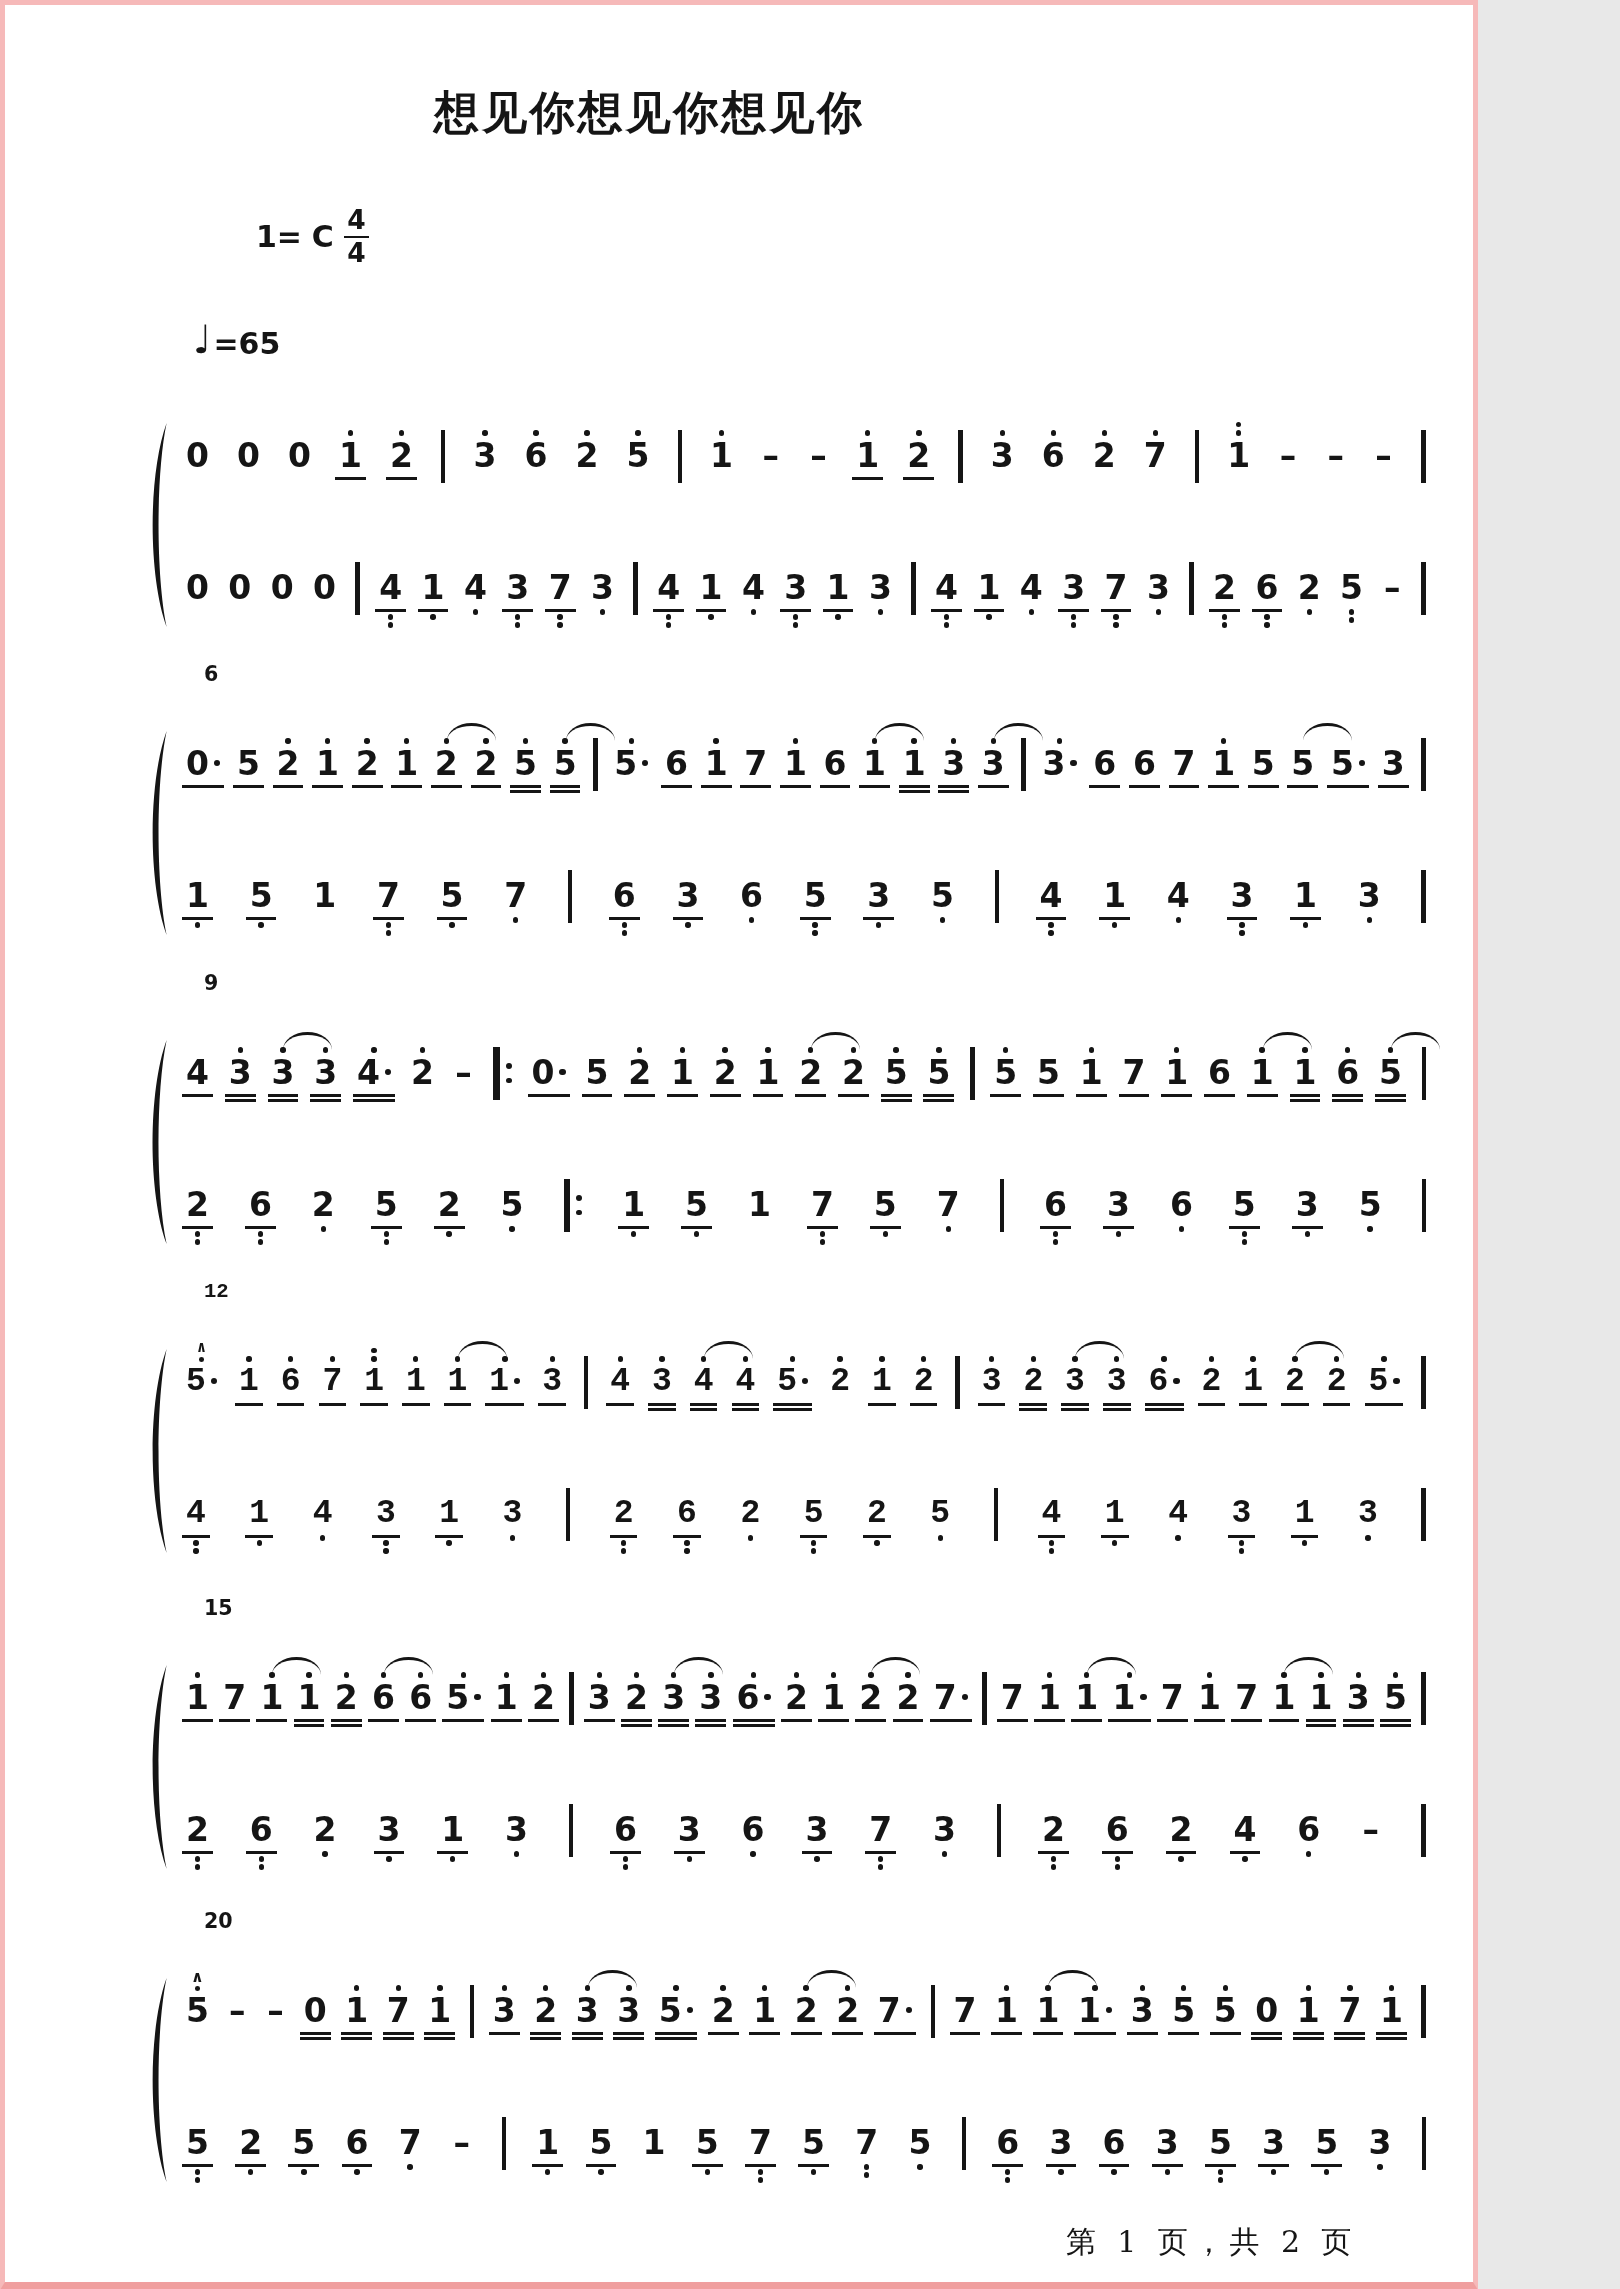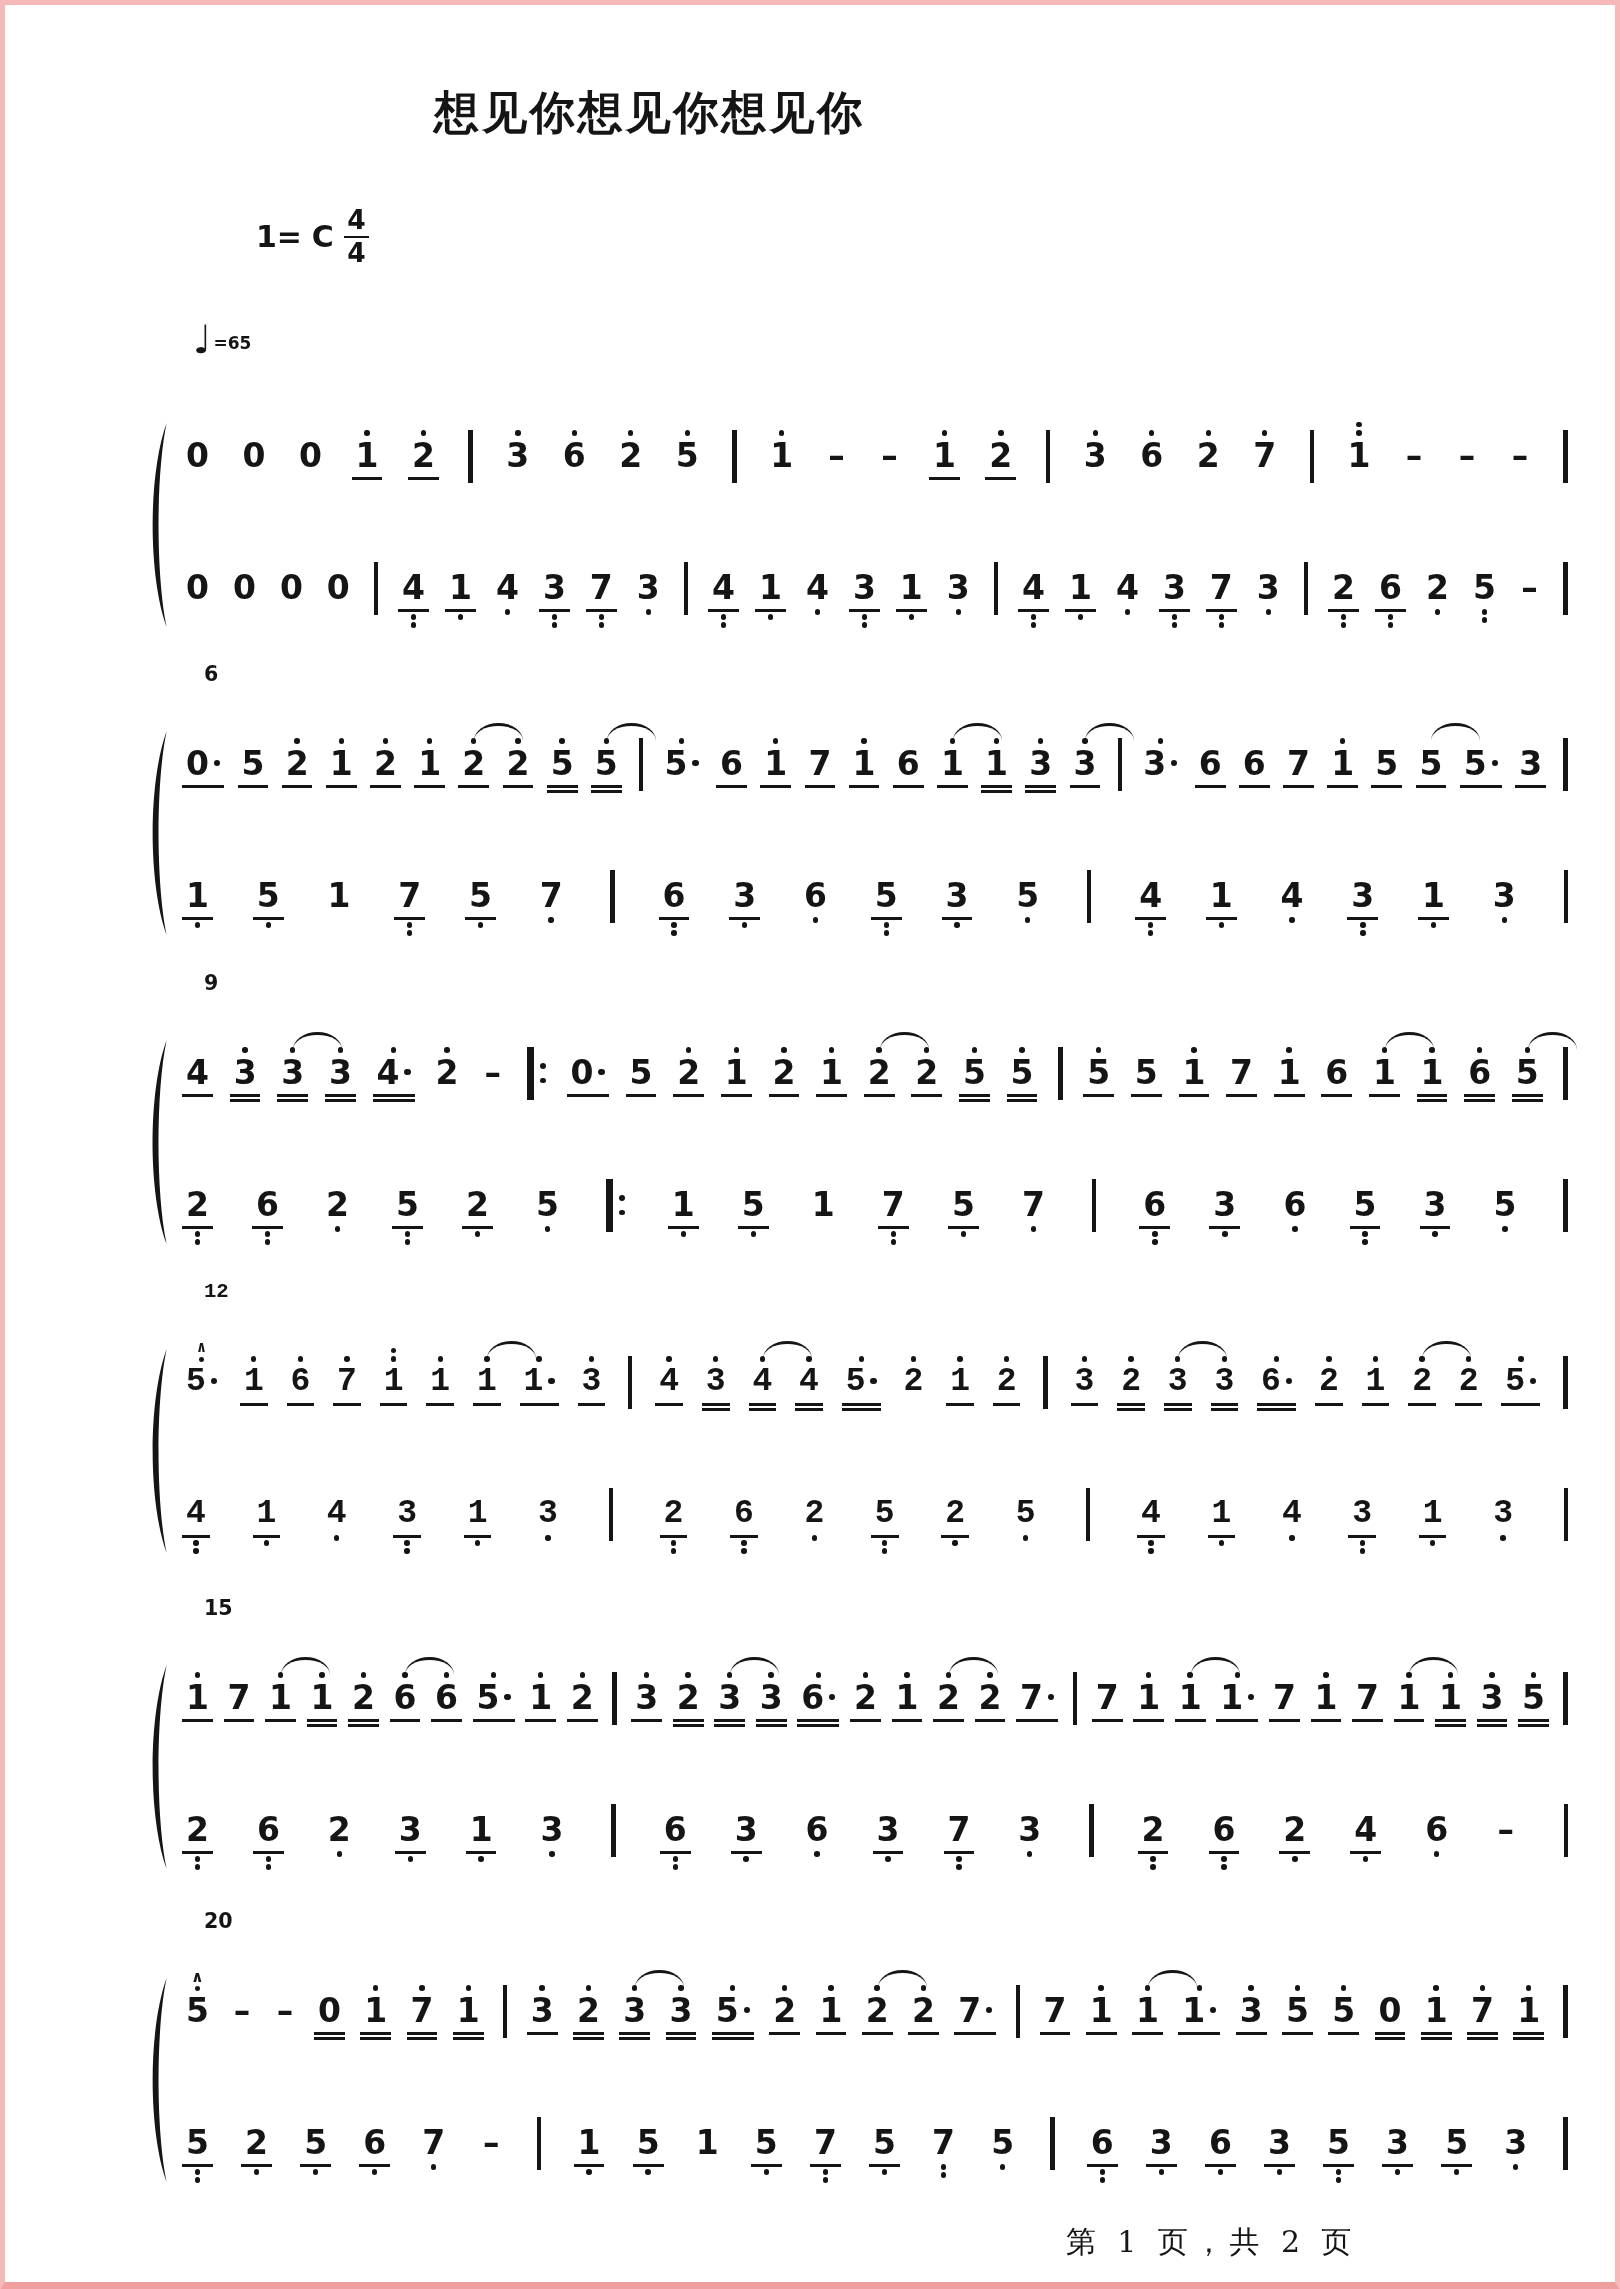--- a/index.html
+++ b/index.html
@@ -1,29 +1,29 @@
 <!DOCTYPE html>
 <html><head>
 <meta charset="utf-8">
 <style>
   html,body{margin:0;padding:0;background:#e8e8e8;}
-  #page{position:relative;width:1620px;height:2290px;background:#fff;overflow:hidden;
+  #page{position:relative;width:1478px;height:2290px;background:#fff;overflow:hidden;
         font-family:"DejaVu Sans","Liberation Sans",sans-serif;color:#151515;
         border-left:5.9px solid #f6b9b9;border-top:5.9px solid #f6b9b9;border-right:5.9px solid #f6b9b9;
         border-bottom:8.8px solid #f09f9f;box-sizing:border-box;}
   
   #title{position:absolute;left:429px;top:78px;font-family:"DejaVu Serif","Liberation Serif",serif;
          font-size:45px;font-weight:700;letter-spacing:2.9px;}
   #keysig{position:absolute;left:251px;top:202px;display:flex;align-items:center;gap:9.8px;
           font-size:30px;font-weight:700;}
   .frac{display:inline-flex;flex-direction:column;align-items:center;line-height:1;font-size:26.5px;font-weight:700;}
   .frac .fline{width:25.5px;height:2.9px;background:#151515;margin:2px 0;}
   #tempo{position:absolute;left:188px;top:316px;display:flex;align-items:flex-end;gap:2px;}
   #tempo .noteglyph{font-size:39px;line-height:37px;}
-  #tempo .tempoval{font-size:17px;font-weight:700;line-height:29px;}
+  #tempo .tempoval{font-size:30px;font-weight:700;line-height:29px;}
   
   .system{position:absolute;left:142px;right:47px;height:284px;}
   .sysnum{position:absolute;left:57px;top:-63px;font-size:20.6px;font-weight:700;}
   .brace{position:absolute;left:0;top:5.9px;}
   .line{position:absolute;left:39px;right:0;display:flex;justify-content:space-between;align-items:flex-start;}
   .line.bass{top:132px;}
   .line.melody{top:0;}
   
   .tok{position:relative;display:flex;flex-direction:column;align-items:center;min-width:19.6px;}
   .top{height:18.6px;display:flex;flex-direction:column;justify-content:flex-end;align-items:center;gap:2.9px;}

